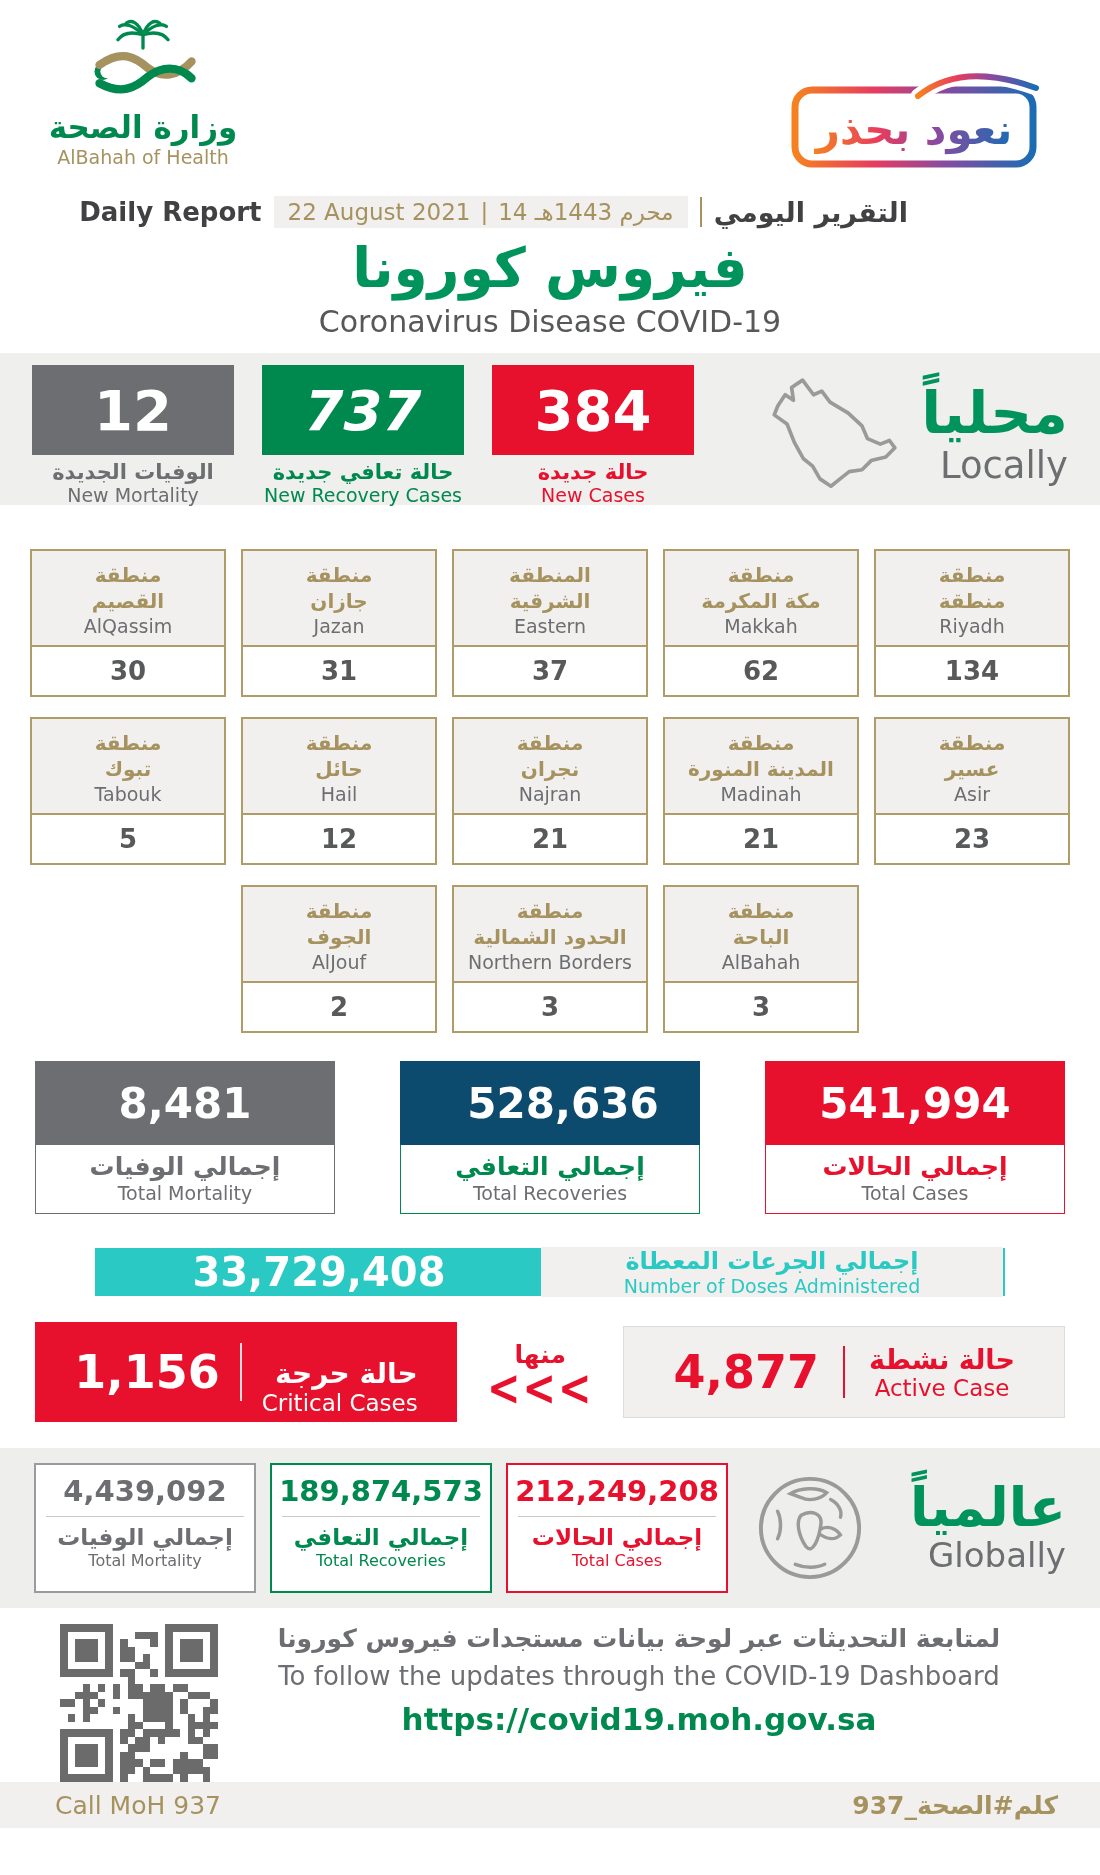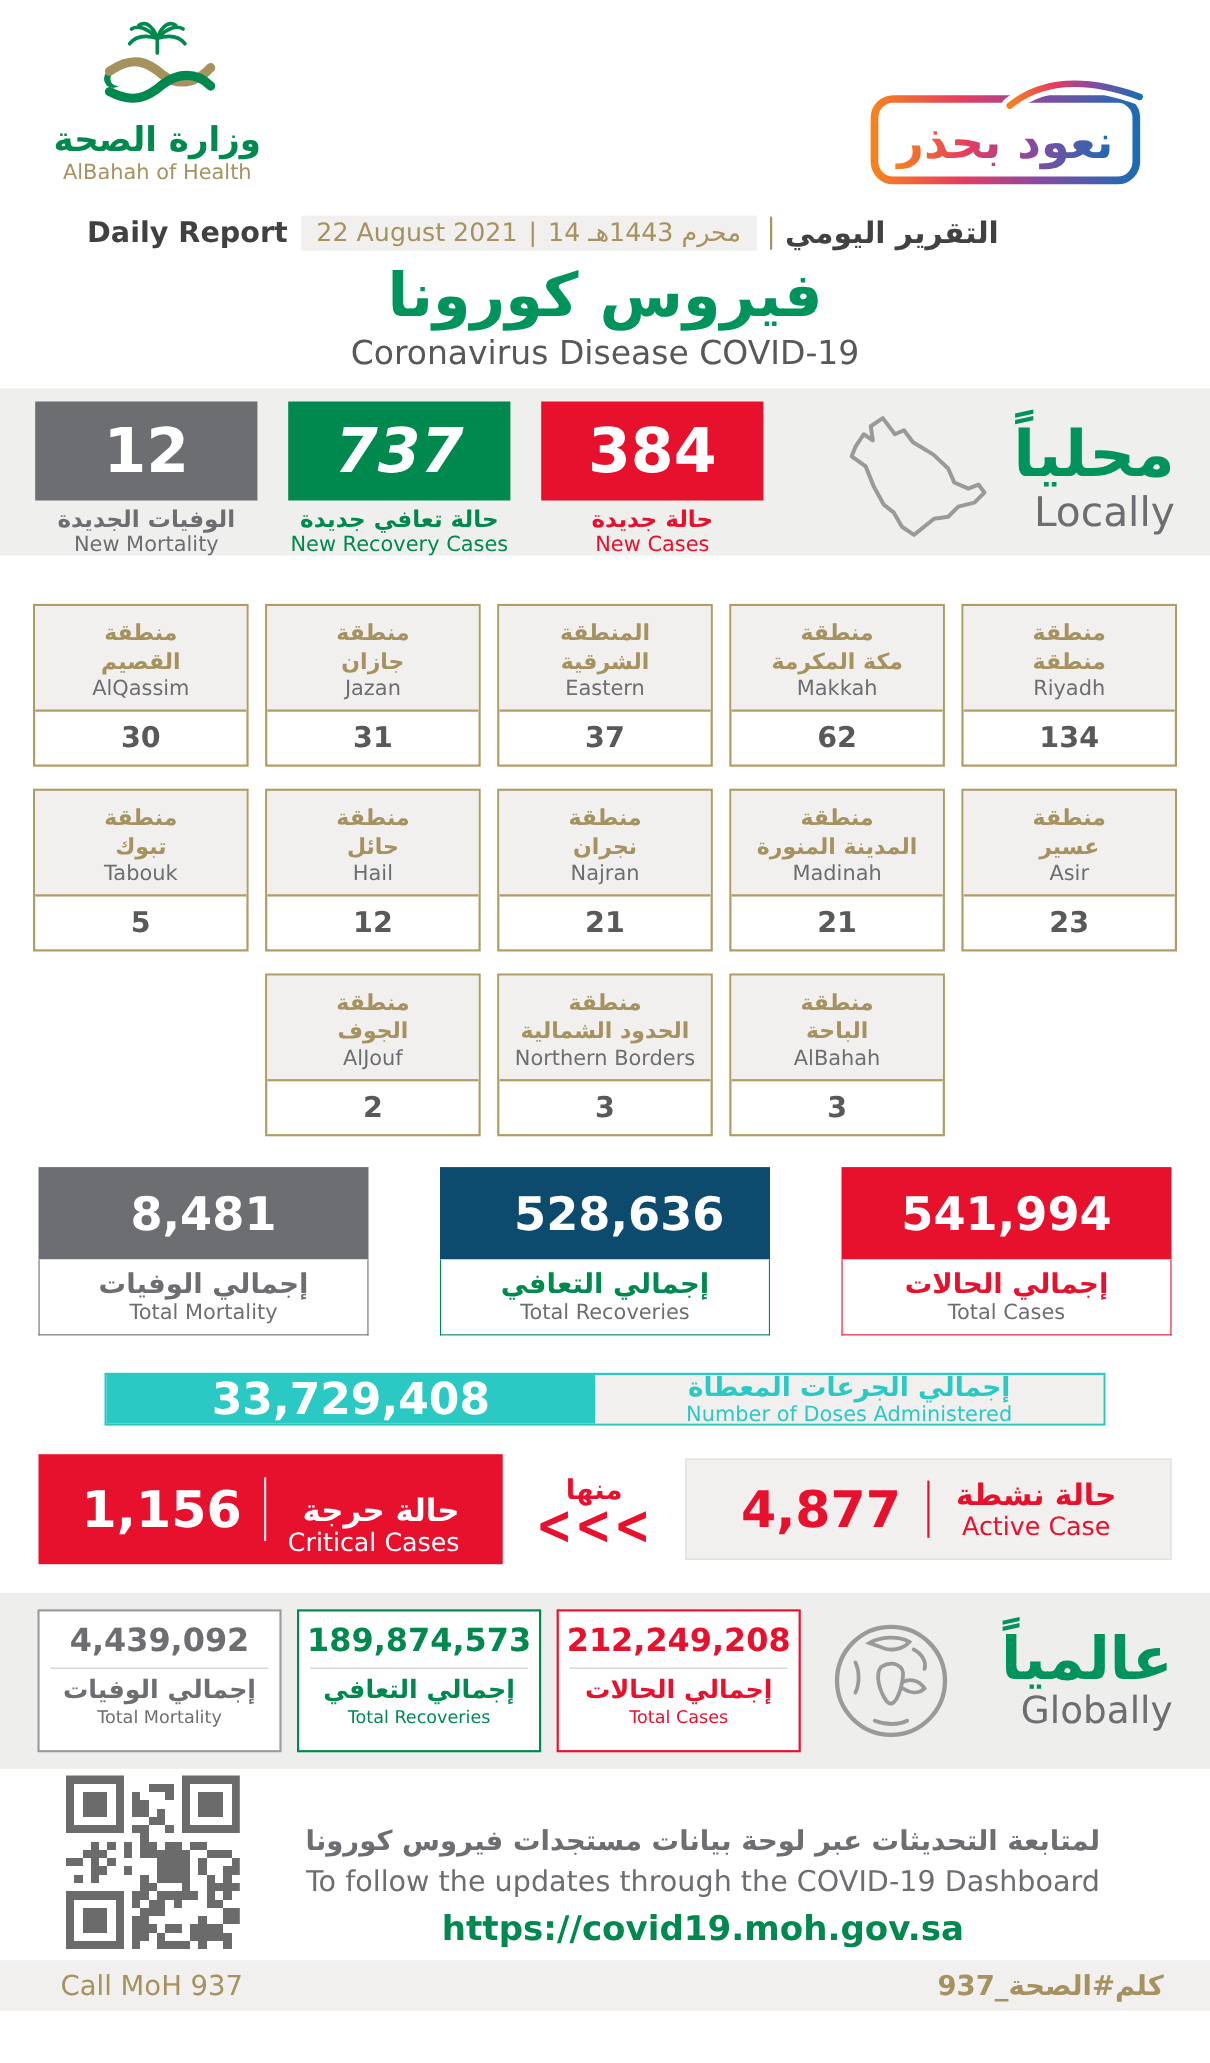--- a/index.html
+++ b/index.html
@@ -60,21 +60,21 @@
   .total-box { width:300px; }
   .tb-num { height:84px; display:flex; align-items:center; justify-content:center; color:#fff; font-size:42px; font-weight:bold; }
   .tb-labels { background:#fff; text-align:center; padding:7px 0 9px; border:1px solid; border-top:none; }
   .tb-ar { font-size:25px; font-weight:bold; }
   .tb-en { font-size:19px; color:#6d6e71; margin-top:1px; }
   .total-box.gray  .tb-num { background:#6d6e71; } .total-box.gray  .tb-labels { border-color:#6d6e71; } .total-box.gray  .tb-ar { color:#6d6e71; }
   .total-box.green .tb-num { background:#0c4a6e;padding-left:26px; } .total-box.green .tb-labels { border-color:#00894f; } .total-box.green .tb-ar { color:#00894f; }
   .total-box.red   .tb-num { background:#e8112d; } .total-box.red   .tb-labels { border-color:#e8112d; } .total-box.red   .tb-ar { color:#e8112d; }
 
   
-  .doses { margin:34px 0 0 95px; width:910px; height:48px; border:2px solid #2bc9c3; display:flex; }
+  .doses { margin:34px 0 0 95px; width:910px; height:48px; border:2px solid #2bc9c3; display:flex;align-items:center; }
   .doses-num { flex:0 0 49%; background:#2bc9c3; color:#fff; font-size:40px; font-weight:bold; display:flex; align-items:center; justify-content:center; }
   .doses-label { flex:1; background:#f1f0ee; display:flex; flex-direction:column; align-items:center; justify-content:center; color:#2bc9c3; }
   .dl-ar { font-size:24px; font-weight:bold; }
   .dl-en { font-size:19px; }
 
   
   .critical-row { display:flex; align-items:center; margin-top:26px; padding:0 35px; height:100px; }
   .critical-box { width:432px; height:100px; background:#e8112d; color:#fff; display:flex; align-items:center; justify-content:center; gap:20px; }
   .cb-num { font-size:46px; font-weight:bold; }
   .v-div-white { width:2px; height:58px; background:rgba(255,255,255,.85); }
@@ -98,21 +98,21 @@
   .gb-en { font-size:16px; margin-top:1px; }
   .global-box.gray  { border-color:#9b9b9d; } .global-box.gray  .gb-num,.global-box.gray .gb-ar,.global-box.gray .gb-en { color:#6d6e71; }
   .global-box.green { border-color:#00894f; } .global-box.green .gb-num,.global-box.green .gb-ar,.global-box.green .gb-en { color:#00894f; }
   .global-box.red   { border-color:#e8112d; } .global-box.red   .gb-num,.global-box.red .gb-ar,.global-box.red .gb-en { color:#e8112d; }
   .globe { width:108px; height:108px; margin-left:14px; }
   .global-head { margin-left:auto; text-align:right; }
   .gh-ar { color:#00945c; font-size:54px; font-weight:bold; line-height:1.0; }
   .gh-en { color:#6d6e71; font-size:34px; }
 
   
-  .qr-section { display:flex; align-items:flex-end; padding:16px 40px 10px; height:174px; }
+  .qr-section { display:flex; align-items:flex-start; padding:16px 40px 10px; height:174px; }
   .qr-section svg.qr { width:158px; height:158px; margin-left:20px; }
   .dash-text { flex:1; text-align:center; }
   .dt-ar { color:#6d6e71; font-size:25px; font-weight:bold; }
   .dt-en { color:#6d6e71; font-size:26px; margin-top:8px; }
   .dt-url { color:#00894f; font-size:31px; font-weight:bold; margin-top:10px; text-decoration:none; display:inline-block; }
 
   
   .call-band { background:#f1f0ee; height:46px; display:flex; align-items:center; justify-content:space-between; padding:0 42px 0 55px; }
   .call-en { color:#a6925f; font-size:25px; }
   .call-ar { color:#a6925f; font-size:25px; font-weight:bold; }

